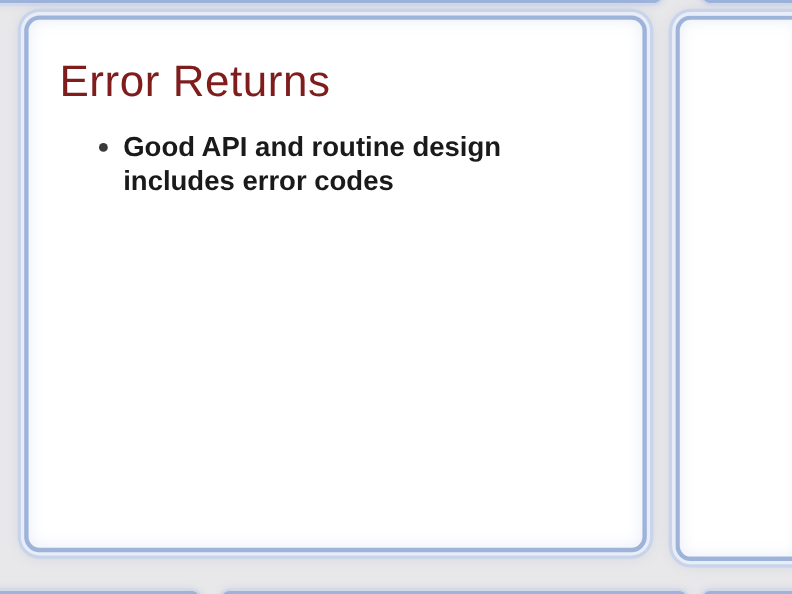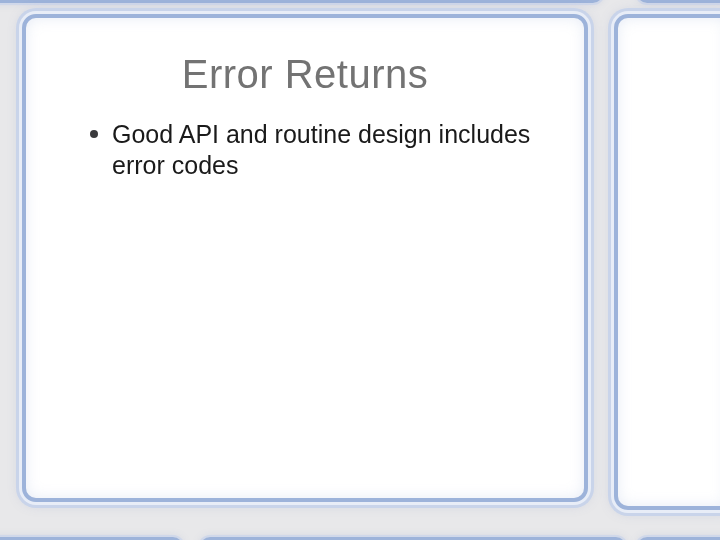--- a/index.html
+++ b/index.html
@@ -58,30 +58,31 @@
     border-right: none;
     box-shadow:
       0 0 0 3px #e8edf7,
       0 0 0 6px #c9d4ea,
       0 0 14px rgba(100,120,180,.35),
       inset 0 0 14px rgba(160,180,220,.25);
   }
 
   h1.title {
     margin: 0 0 22px 0;
-    text-align: center;
+    text-align: left;
     font-size: 40px;
     font-weight: 400;
-    color: #737373;
+    color: #7f1d1d;
     letter-spacing: .5px;
   }
   ul.bullets {
     margin: 0;
     padding: 0 8px 0 36px;
     list-style: none;
+    font-weight: bold;
   }
   ul.bullets li {
     position: relative;
     font-size: 25px;
     line-height: 1.22;
     color: #1a1a1a;
     margin: 0 0 8px 0;
     padding-left: 22px;
   }
   ul.bullets li::before {

